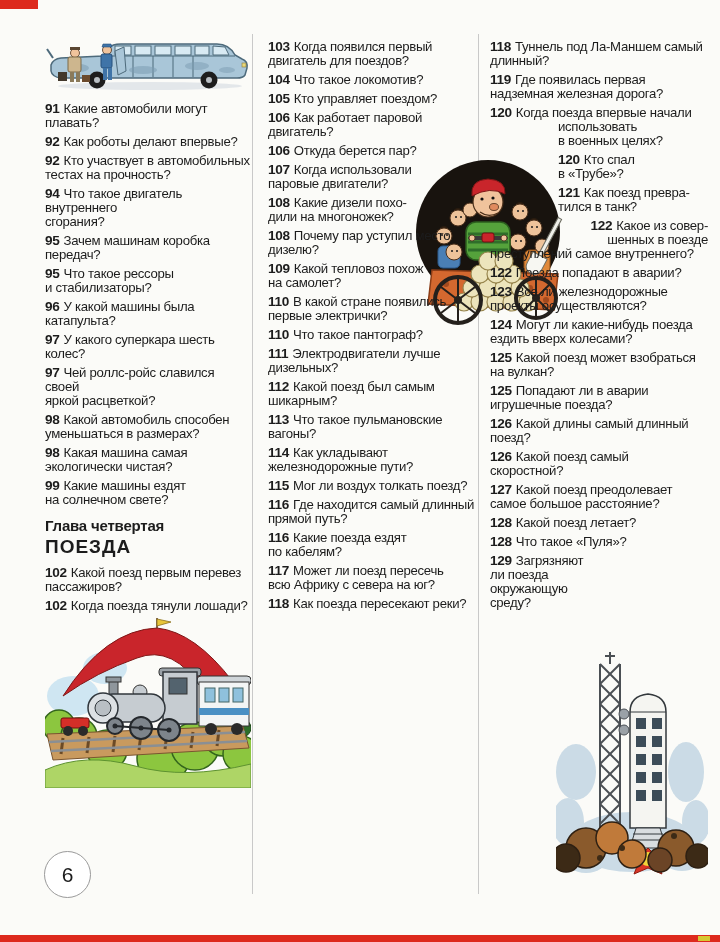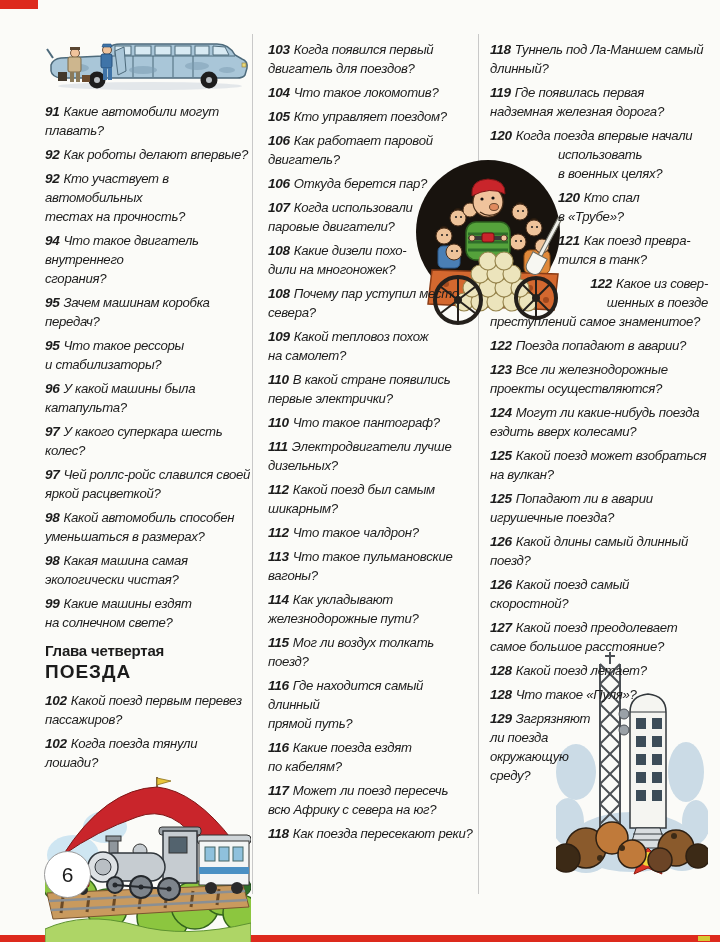--- a/index.html
+++ b/index.html
@@ -12,21 +12,21 @@
   .yellow-dot { position:absolute; right:10px; bottom:1px; width:12px; height:5px; background:#d6c832; }
 
   .vline { position:absolute; top:34px; height:860px; width:1px; background:#c9c9c9; }
   .v1 { left:252px; } .v2 { left:478px; }
 
   .col { position:absolute; z-index:2; }
   .col1 { left:45px;  top:36px; width:206px; }
   .col2 { left:268px; top:40px; width:206px; }
   .col3 { left:490px; top:40px; width:218px; }
 
-  .q { font-size:13.2px; letter-spacing:-0.3px; line-height:19px; margin:0 0 5px 0;font-style:italic; }
+  .q { font-size:13.2px; letter-spacing:-0.3px; line-height:14px; margin:0 0 5px 0; }
   .q .n { font-weight:700; margin-right:4px; font-size:13.6px; }
   .q .t { white-space:pre-line; }
   .cont { display:block; white-space:pre-line; }
   .seg  { display:block;text-align:right; }
   .ind  { padding-left:68px; }
 
   .chapter { text-align:left; margin:10px 0 8px 0; }
   .ch1 { font-size:15px; font-weight:700; letter-spacing:-0.2px; }
   .ch2 { font-size:19px; font-weight:700; letter-spacing:1px; margin-top:2px; }
 
@@ -196,31 +196,30 @@
     <p class="q"><b class="n">104</b><span class="t">Что такое локомотив?</span></p>
     <p class="q"><b class="n">105</b><span class="t">Кто управляет поездом?</span></p>
     <p class="q"><b class="n">106</b><span class="t">Как работает паровой
 двигатель?</span></p>
     <p class="q"><b class="n">106</b><span class="t">Откуда берется пар?</span></p>
     <p class="q"><b class="n">107</b><span class="t">Когда использовали
 паровые двигатели?</span></p>
     <p class="q"><b class="n">108</b><span class="t">Какие дизели похо-
 дили на многоножек?</span></p>
     <p class="q"><b class="n">108</b><span class="t">Почему пар уступил место
-севера?</span></p>
+дизелю?</span></p>
     <p class="q"><b class="n">109</b><span class="t">Какой тепловоз похож
 на самолет?</span></p>
     <p class="q"><b class="n">110</b><span class="t">В какой стране появились
 первые электрички?</span></p>
     <p class="q"><b class="n">110</b><span class="t">Что такое пантограф?</span></p>
     <p class="q"><b class="n">111</b><span class="t">Электродвигатели лучше
 дизельных?</span></p>
     <p class="q"><b class="n">112</b><span class="t">Какой поезд был самым
 шикарным?</span></p>
-    <p class="q"><b class="n">112</b><span class="t">Что такое чалдрон?</span></p>
     <p class="q"><b class="n">113</b><span class="t">Что такое пульмановские
 вагоны?</span></p>
     <p class="q"><b class="n">114</b><span class="t">Как укладывают
 железнодорожные пути?</span></p>
     <p class="q"><b class="n">115</b><span class="t">Мог ли воздух толкать поезд?</span></p>
     <p class="q"><b class="n">116</b><span class="t">Где находится самый длинный
 прямой путь?</span></p>
     <p class="q"><b class="n">116</b><span class="t">Какие поезда ездят
 по кабелям?</span></p>
     <p class="q"><b class="n">117</b><span class="t">Может ли поезд пересечь
@@ -235,21 +234,21 @@
 надземная железная дорога?</span></p>
     <p class="q"><b class="n">120</b><span class="t">Когда поезда впервые начали</span><span class="cont ind">использовать
 в военных целях?</span></p>
     <p class="q ind"><b class="n">120</b><span class="t">Кто спал
 в «Трубе»?</span></p>
     <p class="q ind"><b class="n">121</b><span class="t">Как поезд превра-
 тился в танк?</span></p>
     <p class="q">
         <span class="seg ind"><b class="n">122</b><span class="t">Какое из совер-
 шенных в поезде</span></span>
-        <span class="cont">преступлений самое знаменитое?</span>
+        <span class="cont">преступлений самое внутреннего?</span>
       </p>
     <p class="q"><b class="n">122</b><span class="t">Поезда попадают в аварии?</span></p>
     <p class="q"><b class="n">123</b><span class="t">Все ли железнодорожные
 проекты осуществляются?</span></p>
     <p class="q"><b class="n">124</b><span class="t">Могут ли какие-нибудь поезда
 ездить вверх колесами?</span></p>
     <p class="q"><b class="n">125</b><span class="t">Какой поезд может взобраться
 на вулкан?</span></p>
     <p class="q"><b class="n">125</b><span class="t">Попадают ли в аварии
 игрушечные поезда?</span></p>

